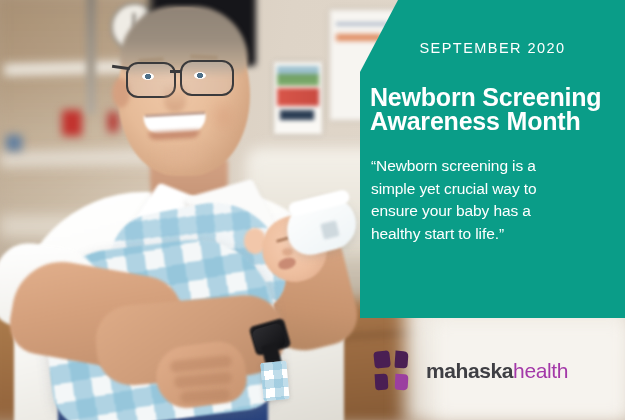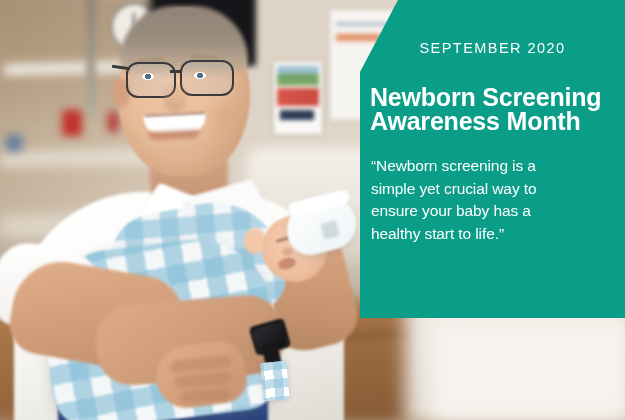--- a/index.html
+++ b/index.html
@@ -654,14 +654,25 @@
       <div class="date-line">SEPTEMBER 2020</div>
       <div class="headline">Newborn Screening
 Awareness Month</div>
       <div class="quote">“Newborn screening is a
 simple yet crucial way to
 ensure your baby has a
 healthy start to life.”</div>
     </div>
   </div>
 
+  <div class="logo-wrap">
+    <svg class="logo-mark" viewBox="0 0 46 45">
+      <path d="M4,7 Q4,3 8,3 L16,3 Q20,3 20,7 L20,16 Q20,20 16,20 L8,20 Q4,20 4,16 Z" transform="rotate(-6 12 11)" fill="#4a1f53"></path>
+      <path d="M25,3 L33,3 Q38,3 38,8 L38,16 Q38,20 34,20 L26,20 Q25,20 25,16 Z" transform="rotate(4 31 11)" fill="#4a1f53"></path>
+      <path d="M5,26 L14,26 Q18,26 18,30 L18,38 Q18,42 14,42 L8,42 Q5,42 5,38 Z" transform="rotate(-3 11 34)" fill="#4a1f53"></path>
+      <path d="M25,26 L34,26 Q38,26 38,30 L38,38 Q38,42 34,42 L28,42 Q25,42 25,38 Z" transform="rotate(3 31 34)" fill="#9b3fa0"></path>
+    </svg>
+    <div class="logo-text">
+      <span class="lt-a" style="color: rgb(63, 63, 68);">mahaska</span><span class="lt-b" style="color: rgb(163, 56, 168);">health</span>
+    </div>
+  </div>
 
 </div>
 
 </body></html>

